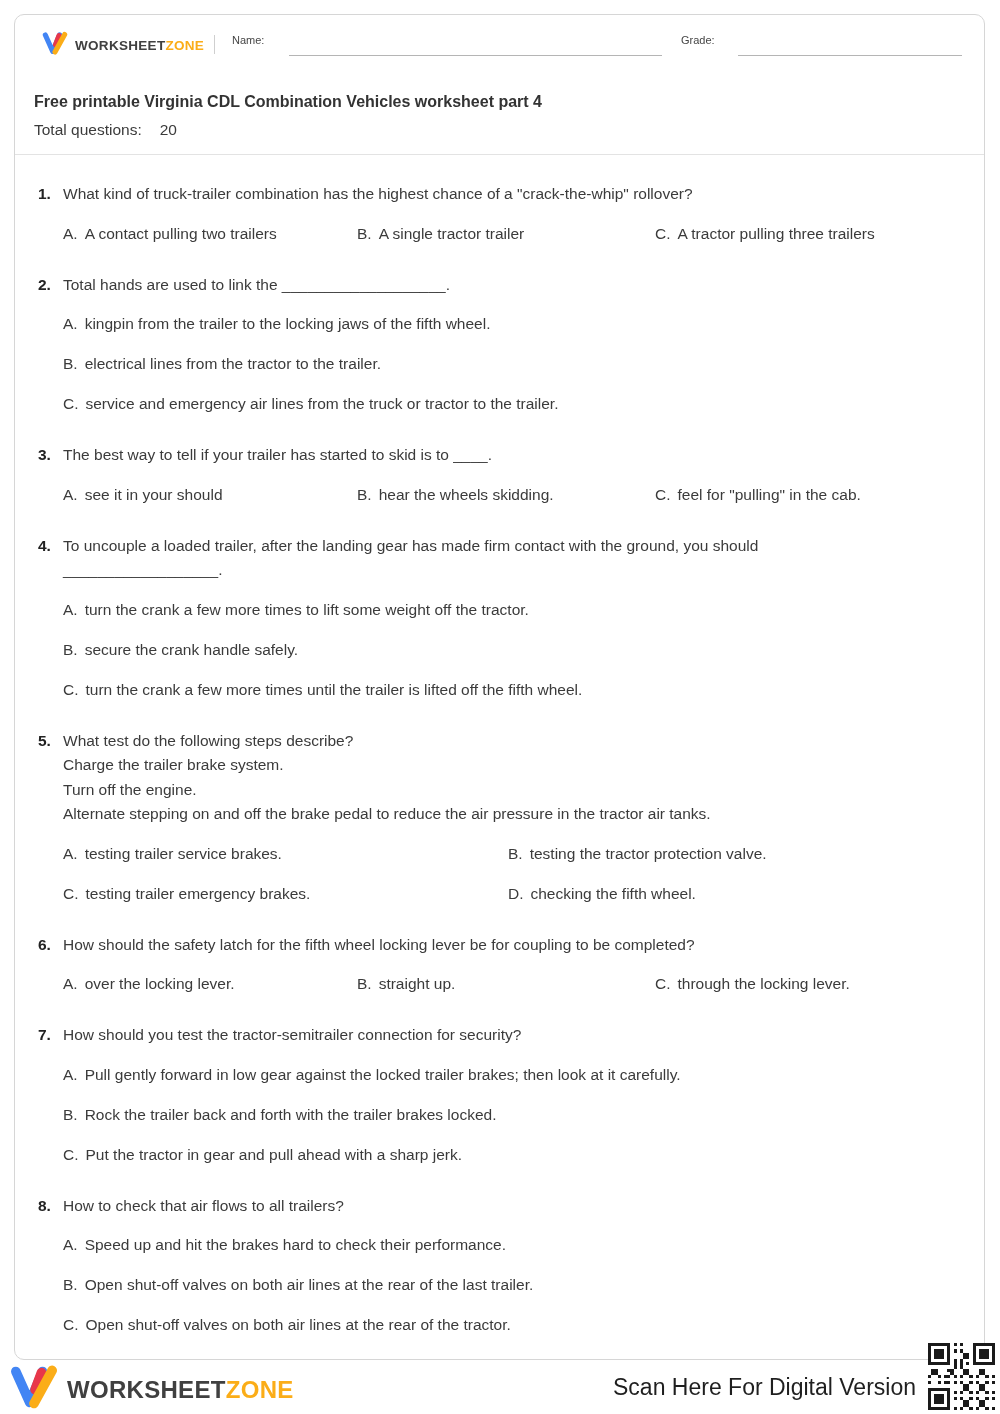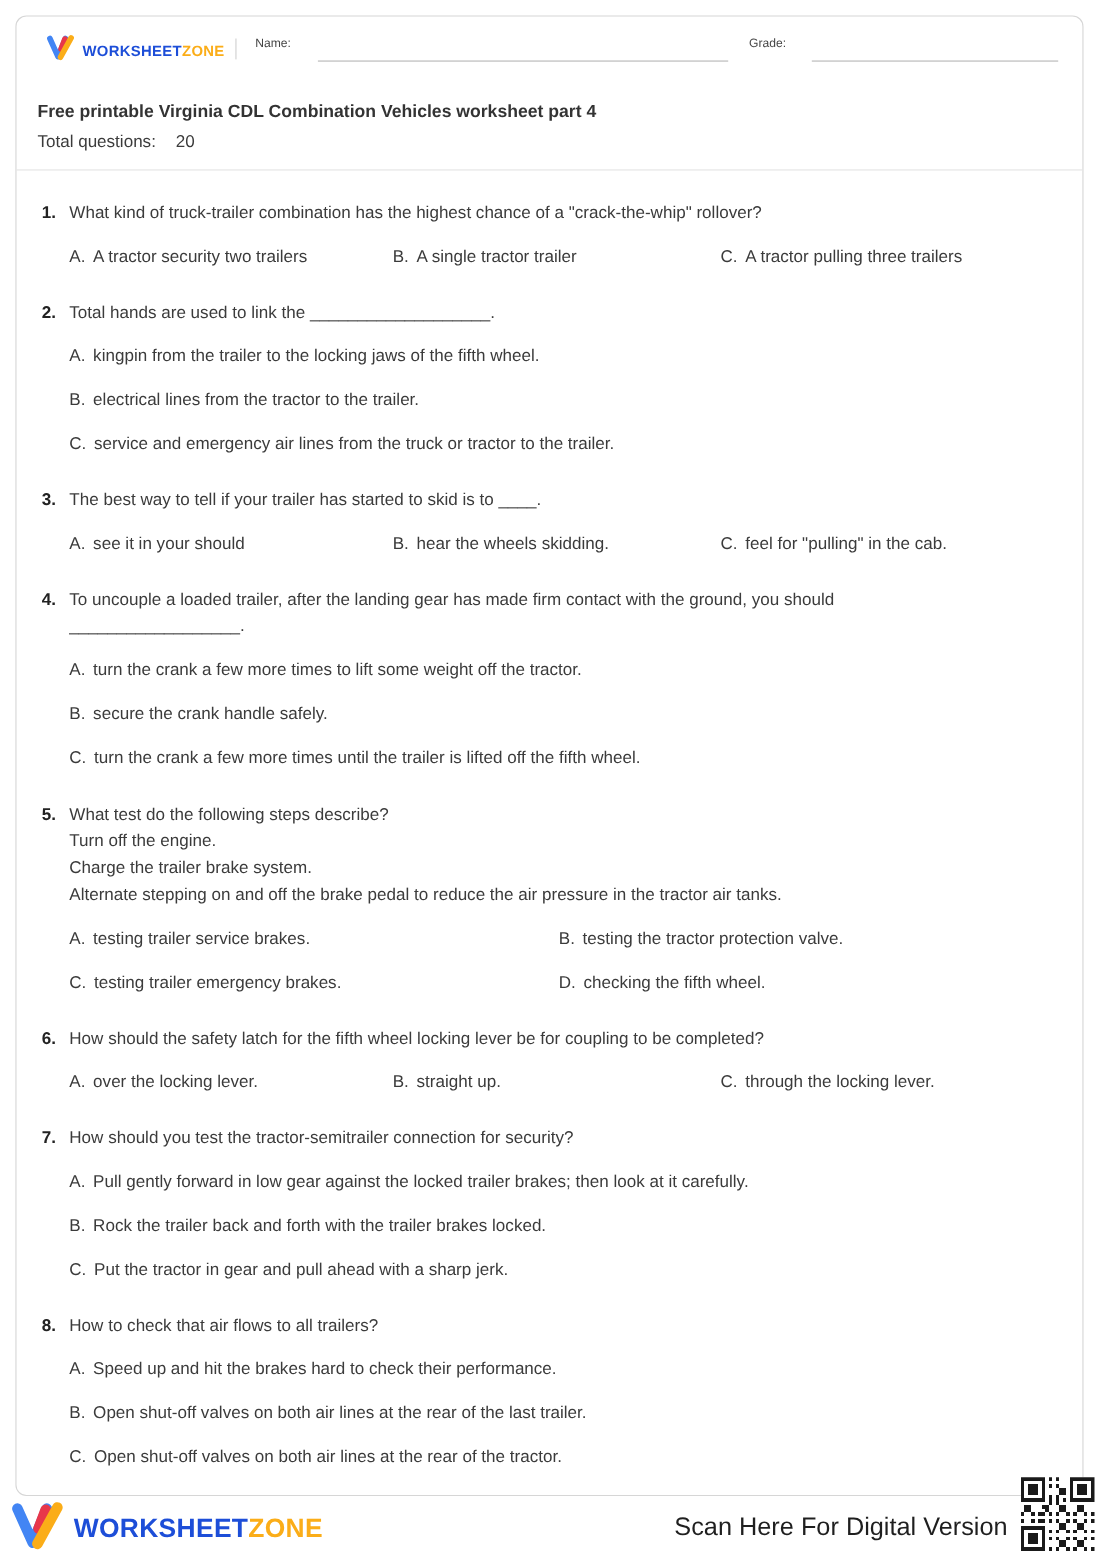--- a/index.html
+++ b/index.html
@@ -8,21 +8,21 @@
   body { position:relative; overflow:hidden; }
 
   
   .card { position:absolute; left:14px; top:14px; width:971px; height:1346px;
           background:#fff; border:1px solid #d6d6d6; border-radius:10px; }
 
   
   .card-header { position:relative; height:60px; }
   .logo { position:absolute; left:26px; top:16px; display:flex; align-items:center; gap:6px; }
   .logo-text { font-size:13.5px; font-weight:800; letter-spacing:.3px; }
-  .logo-blue { color:#1d4ed8;margin-top:25px; }
+  .logo-blue { color:#404040;margin-top:25px; }
   .logo-orange { color:#FBAD18; }
   .header-vdiv { position:absolute; left:199px; top:20px; width:1px; height:19px; background:#cfcfcf; }
   .hdr-label { position:absolute; top:19px; font-size:11px; color:#454545; }
   .name-label { left:217px; }
   .grade-label { left:666px; }
   .write-line { position:absolute; top:40px; border-bottom:1px solid #b5b5b5; height:1px; }
   .name-line  { left:274px; right:322px; }
   .grade-line { left:723px; right:22px; }
 
   
@@ -85,21 +85,21 @@
   </div>
 
   <div class="header-divider"></div>
 
   <div class="questions">
       <div class="question">
         <div class="q-num">1.</div>
         <div class="q-body">
           <div class="q-line">What kind of truck-trailer combination has the highest chance of a "crack-the-whip" rollover?</div>
           <div class="opts cols3">
-            <div class="opt"><span class="opt-label">A.</span><span class="opt-text">A tractor security two trailers</span></div>
+            <div class="opt"><span class="opt-label">A.</span><span class="opt-text">A contact pulling two trailers</span></div>
             <div class="opt"><span class="opt-label">B.</span><span class="opt-text">A single tractor trailer</span></div>
             <div class="opt"><span class="opt-label">C.</span><span class="opt-text">A tractor pulling three trailers</span></div>
           </div>
         </div>
       </div>
       <div class="question">
         <div class="q-num">2.</div>
         <div class="q-body">
           <div class="q-line">Total hands are used to link the ___________________.</div>
           <div class="opts stacked">
@@ -129,22 +129,22 @@
             <div class="opt"><span class="opt-label">A.</span><span class="opt-text">turn the crank a few more times to lift some weight off the tractor.</span></div>
             <div class="opt"><span class="opt-label">B.</span><span class="opt-text">secure the crank handle safely.</span></div>
             <div class="opt"><span class="opt-label">C.</span><span class="opt-text">turn the crank a few more times until the trailer is lifted off the fifth wheel.</span></div>
           </div>
         </div>
       </div>
       <div class="question">
         <div class="q-num">5.</div>
         <div class="q-body">
           <div class="q-line">What test do the following steps describe?</div>
+          <div class="q-line">Charge the trailer brake system.</div>
           <div class="q-line">Turn off the engine.</div>
-          <div class="q-line">Charge the trailer brake system.</div>
           <div class="q-line">Alternate stepping on and off the brake pedal to reduce the air pressure in the tractor air tanks.</div>
           <div class="opts cols2">
             <div class="opt"><span class="opt-label">A.</span><span class="opt-text">testing trailer service brakes.</span></div>
             <div class="opt"><span class="opt-label">B.</span><span class="opt-text">testing the tractor protection valve.</span></div>
             <div class="opt"><span class="opt-label">C.</span><span class="opt-text">testing trailer emergency brakes.</span></div>
             <div class="opt"><span class="opt-label">D.</span><span class="opt-text">checking the fifth wheel.</span></div>
           </div>
         </div>
       </div>
       <div class="question">

